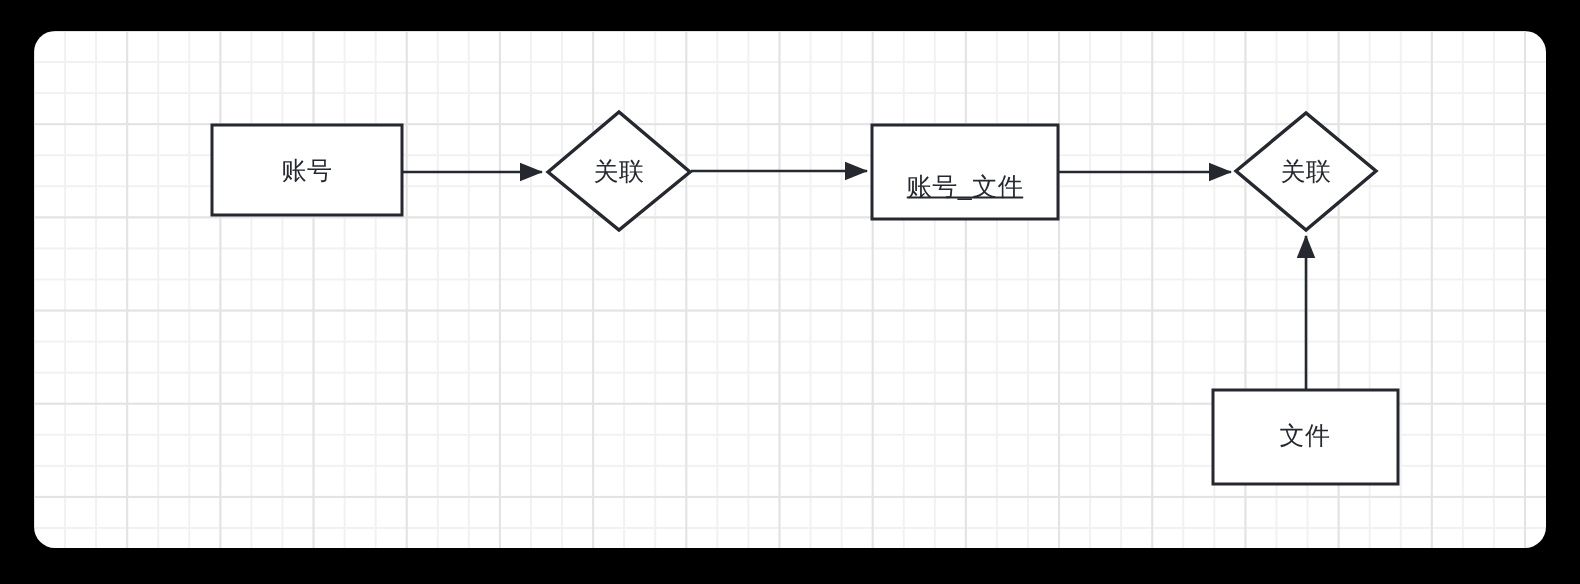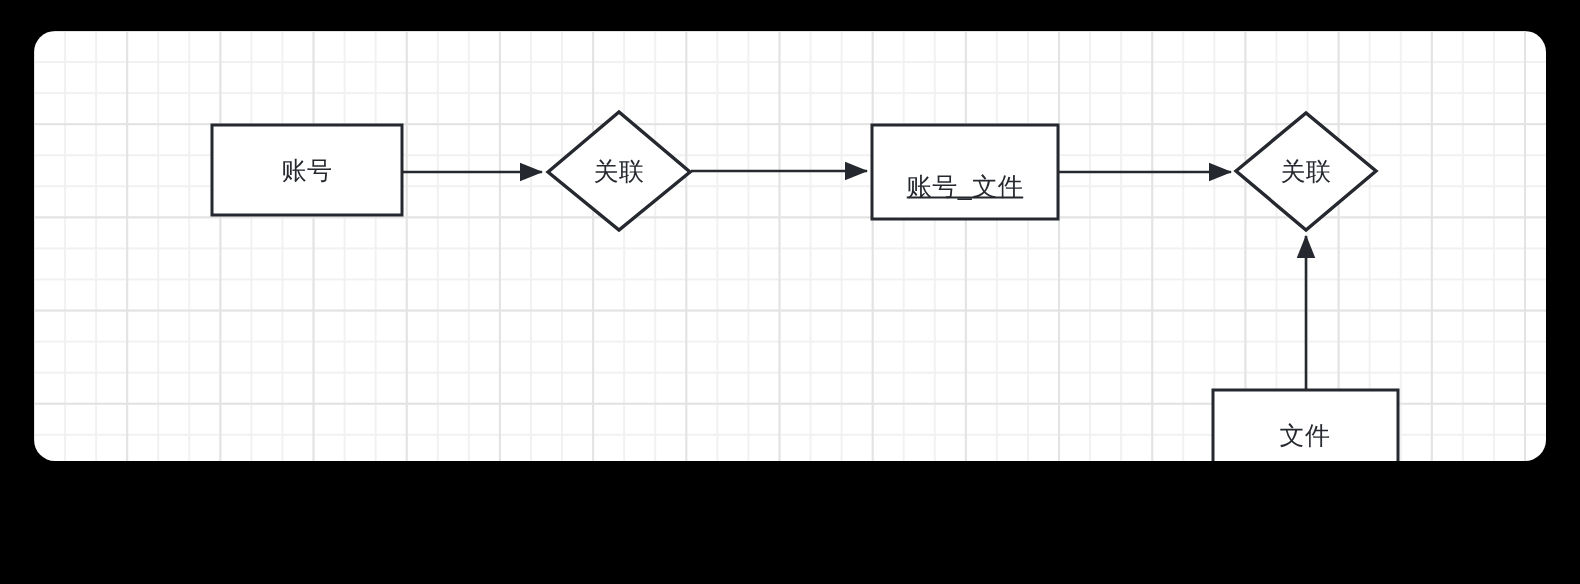--- a/index.html
+++ b/index.html
@@ -17,21 +17,21 @@
     position: relative;
     width: 1580px;
     height: 584px;
     background: #000000;
   }
   #canvas {
     position: absolute;
     left: 34px;
     top: 31px;
     width: 1512px;
-    height: 430px;
+    height: 517px;
     background-color: #ffffff;
     border-radius: 21px;
     overflow: hidden;
     background-image:
       linear-gradient(to right, #e3e3e3 2px, transparent 2px),
       linear-gradient(to bottom, #e3e3e3 2px, transparent 2px),
       linear-gradient(to right, #f1f1f1 2px, transparent 2px),
       linear-gradient(to bottom, #f1f1f1 2px, transparent 2px);
     background-size:
       93.2px 93.2px,

